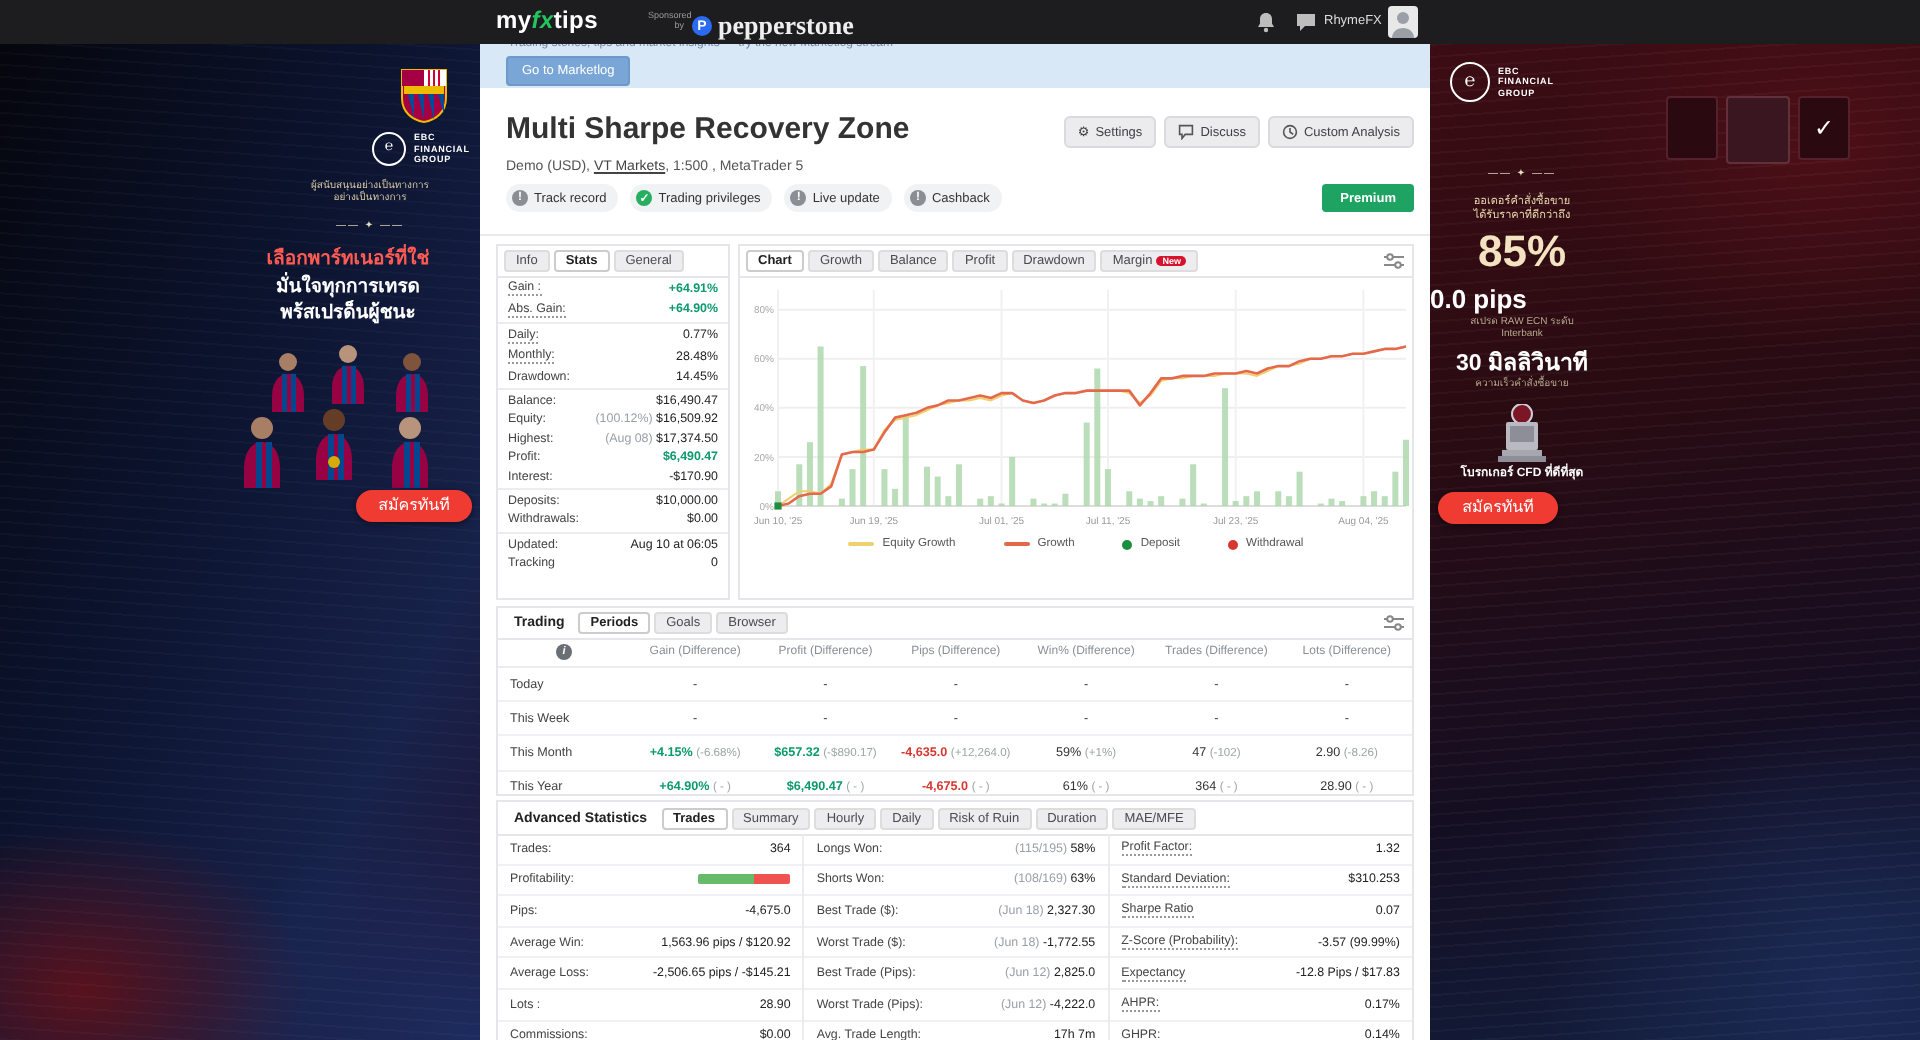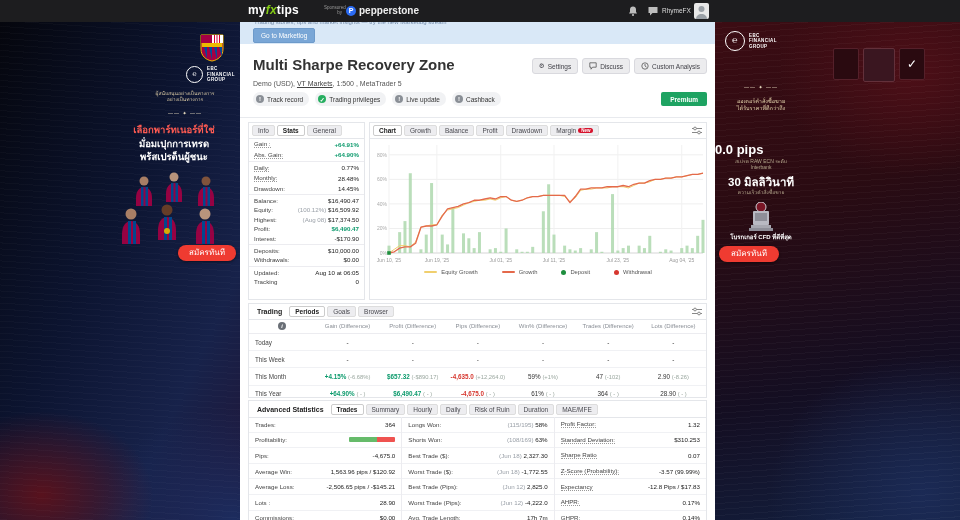--- a/index.html
+++ b/index.html
@@ -1,26 +1,26 @@
 <!DOCTYPE html>
 <html><head>
 <meta charset="utf-8">
 <style>
   html,body{margin:0;padding:0;background:#0c0f1a;}
   #app{position:relative;width:960px;height:520px;overflow:hidden;
        font-family:"Liberation Sans",sans-serif;-webkit-font-smoothing:antialiased;}
   
   .hdr{position:absolute;left:0;top:0;width:960px;height:22px;background:#1d1d1f;z-index:40;}
   .logo{position:absolute;left:248px;top:3px;font-size:12px;font-weight:bold;color:#fff;letter-spacing:.2px;}
-  .logo .fx{color:#84cc16;font-style:italic;}
+  .logo .fx{color:#22c55e;font-style:italic;}
   .sponsored{position:absolute;left:324px;top:5px;font-size:4.5px;color:#9a9a9a;line-height:5px;text-align:right;width:18px;}
   .pep{position:absolute;left:346px;top:5px;display:flex;align-items:center;gap:3px;}
   .pep-circle{width:10px;height:10px;border-radius:50%;background:#2b6bf3;color:#fff;font-size:7px;font-weight:bold;
               display:flex;align-items:center;justify-content:center;}
-  .pep-name{color:#eee;font-size:10px;font-weight:bold;}
+  .pep-name{color:#eee;font-size:13px;font-weight:bold;font-family:Liberation Serif, serif;}
   .hdr-ico{position:absolute;top:5px;width:12px;height:12px;color:#bdbdbd;}
   .hdr-user{position:absolute;left:662px;top:7px;font-size:6.5px;color:#ddd;}
   .avatar{position:absolute;left:694px;top:3px;width:15px;height:16px;background:#e8e8e8;border-radius:2px;overflow:hidden;}
   
   .ad{position:absolute;top:22px;bottom:0;overflow:hidden;color:#fff;}
   .ad-l{left:0;width:276px;
     background:
       repeating-linear-gradient(4deg, rgba(255,255,255,.025) 0 1px, transparent 1px 6px),
       radial-gradient(160px 120px at 15% 95%, #58121d 0%, transparent 70%),
       radial-gradient(200px 160px at 85% 100%, #1c2c5e 0%, transparent 70%),
@@ -148,21 +148,21 @@
     </svg>
     <div class="ebc-row" style="left:186px;top:44px">
       <div class="ebc-circ" style="width:15px;height:15px;font-size:7px">℮</div>
       <div class="ebc-words"><span>EBC</span><br><span>FINANCIAL</span><br><span>GROUP</span></div>
     </div>
     <div class="thai-small" style="position:absolute;left:134px;top:68px;width:102px">
       <span>ผู้สนับสนุนอย่างเป็นทางการ</span><br><span>อย่างเป็นทางการ</span>
     </div>
     <div class="divider" style="position:absolute;left:134px;top:88px;width:102px">——  ✦  ——</div>
     <div style="position:absolute;left:112px;top:102px;width:124px;text-align:center;color:#ff5b52;font-weight:bold;font-size:9.5px">เลือกพาร์ทเนอร์ที่ใช่</div>
-    <div style="position:absolute;left:112px;top:116px;width:124px;text-align:center;color:#fff;font-weight:bold;font-size:9.5px">มั่อมเปุกการเทรด</div>
+    <div style="position:absolute;left:112px;top:116px;width:124px;text-align:center;color:#fff;font-weight:bold;font-size:9.5px">มั่นใจทุกการเทรด</div>
     <div style="position:absolute;left:112px;top:129px;width:124px;text-align:center;color:#fff;font-weight:bold;font-size:9.5px">พร้สเปรด็นผู้ชนะ</div>
     <svg style="position:absolute;left:118px;top:148px" width="118" height="76" viewBox="0 0 118 76">
       <g opacity="0.9">
         <g transform="translate(18,6)">
             <circle cx="8" cy="5" r="4.5" fill="#b98a6b"></circle>
             <path d="M0 22c0-7 3.5-11 8-11s8 4 8 11v8H0z" fill="#a50044"></path>
             <path d="M5 11h2.5v19H5zM9.5 11H12v19H9.5z" fill="#004d98"></path>
           </g>
         <g transform="translate(48,2)">
             <circle cx="8" cy="5" r="4.5" fill="#caa183"></circle>
@@ -202,20 +202,21 @@
     </div>
     <div style="position:absolute;left:118px;top:26px;display:flex;gap:4px">
       <div style="width:24px;height:30px;background:#2a0a10;border:1px solid #55202a;border-radius:2px"></div>
       <div style="width:30px;height:32px;background:#3a1620;border:1px solid #63303a;border-radius:2px"></div>
       <div style="width:24px;height:30px;background:#2a0a10;border:1px solid #55202a;border-radius:2px;color:#fff;font-size:12px;display:flex;align-items:center;justify-content:center">✓</div>
     </div>
     <div class="divider" style="position:absolute;left:0px;top:62px;width:92px">——  ✦  ——</div>
     <div class="thai-small" style="position:absolute;left:0px;top:76px;width:92px;color:#e7d7ae;font-size:5.5px">
       <span>ออเดอร์คำสั่งซื้อขาย</span><br><span>ได้รับราคาที่ดีกว่าถึง</span>
     </div>
+    <div style="position:absolute;left:0px;top:90px;width:92px;text-align:center;font-size:22px;font-weight:bold;color:#f3e3c0">85%</div>
     <div style="position:absolute;left:0px;top:120px;width:92px;font-size:13px;font-weight:bold;color:#fff">0.0 pips</div>
     <div class="thai-small" style="position:absolute;left:0px;top:136px;width:92px;color:#b6a98e">
       <span>สเปรด RAW ECN ระดับ</span><br><span>Interbank</span>
     </div>
     <div style="position:absolute;left:0px;top:153px;width:92px;text-align:center;font-size:11.5px;font-weight:bold;color:#fff">30 มิลลิวินาที</div>
     <div class="thai-small" style="position:absolute;left:0px;top:167px;width:92px;color:#b6a98e">ความเร็วคำสั่งซื้อขาย</div>
     <svg style="position:absolute;left:28px;top:180px" width="36" height="30" viewBox="0 0 36 30">
       <circle cx="18" cy="5" r="5" fill="#7a1626"></circle>
         <circle cx="18" cy="5" r="5" fill="none" stroke="#cfcfd6" stroke-width="1"></circle>
       <rect x="10" y="9" width="16" height="14" rx="1" fill="#b9b9c2"></rect>

